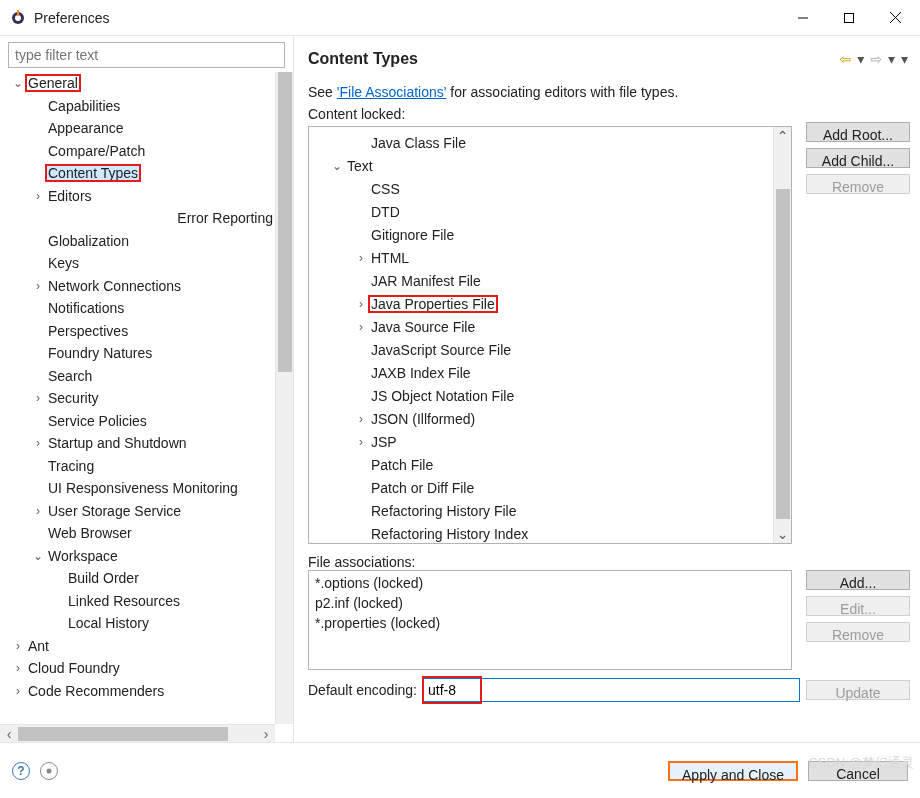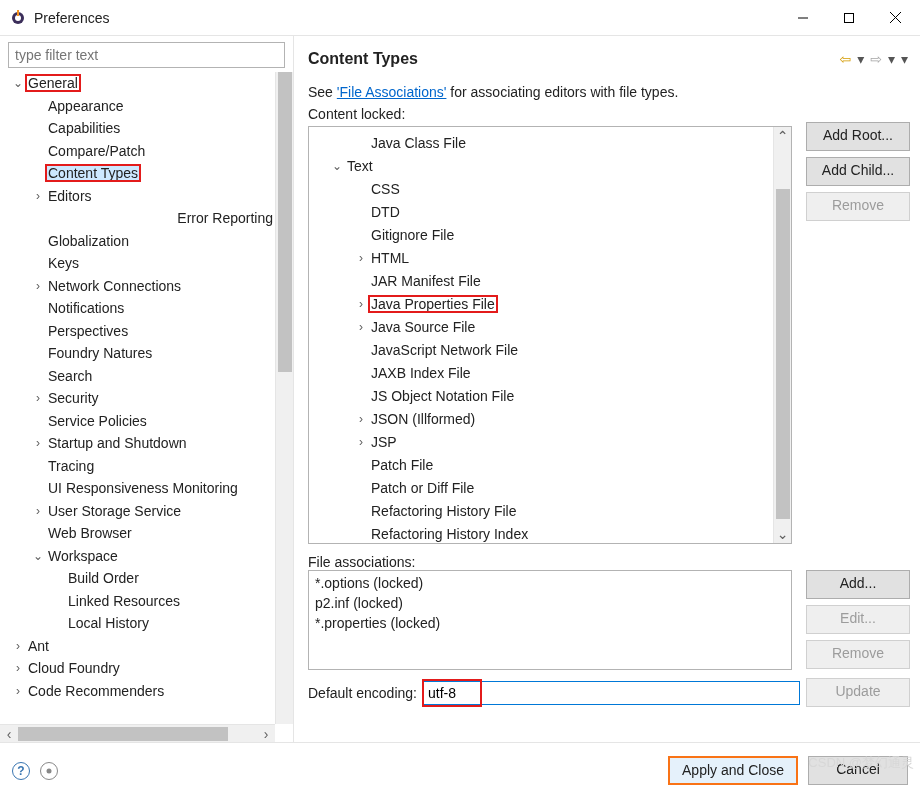--- a/index.html
+++ b/index.html
@@ -35,21 +35,21 @@
 .intro { margin-top:10px; }
 .link { color:#0066cc; text-decoration:underline; }
 .section-label { margin-top:6px; }
 .ct-box { position:relative; border:1px solid #b3b3b3; height:418px; margin-top:4px; }
 .ct-tree { position:absolute; left:0; top:0; right:18px; padding:4px 0 0 0; overflow:hidden; height:100%; }
 .ct-scroll { position:absolute; right:0; top:0; width:18px; height:100%; background:#f0f0f0; border-left:1px solid #e5e5e5; }
 .ct-scroll .arrow { height:18px; text-align:center; color:#606060; line-height:18px; }
 .ct-scroll .thumb { position:absolute; left:2px; width:14px; background:#c2c2c2; }
 .ct-row { display:flex; align-items:center; height:23px; }
 .right-col { width:104px; display:flex; flex-direction:column; gap:6px; }
-.btn { height:29px; border:1px solid #adadad; background:#e1e1e1; text-align:center; line-height:25px; cursor:default; }
+.btn { height:20px; border:1px solid #adadad; background:#e1e1e1; text-align:center; line-height:25px; cursor:default; }
 .btn.primary { border:2px solid #f97316; background:#e5f1fb; }
 .btn.disabled { color:#9c9c9c; border-color:#d0d0d0; background:#efefef; }
 .row-flex { display:flex; gap:14px; }
 .fa-box { border:1px solid #b3b3b3; height:100px; padding:2px 6px; overflow:hidden; }
 .fa-box div { height:20px; line-height:20px; }
 .enc-row { display:flex; align-items:center; gap:6px; margin-top:8px; }
 .enc-input { flex:1; height:24px; border:1px solid #0078d7; padding:0 4px; }
 .footer { height:56px; border-top:1px solid #e5e5e5; display:flex; align-items:center; padding:0 12px; }
 .footer .help { display:flex; gap:10px; }
 .footer .spacer { flex:1; }
@@ -94,25 +94,25 @@
       <input class="filter" placeholder="type filter text" style="">
     </div>
     <div class="tree-viewport">
       <div class="tree" id="side-tree">
           <div class="tree-row" style="padding-left: 6px;">
             <span class="tw">⌄</span>
             <span class="lbl hl">General</span>
           </div>
           <div class="tree-row" style="padding-left: 26px;">
             <span class="tw"></span>
+            <span class="lbl">Capabilities</span>
+          </div>
+          <div class="tree-row" style="padding-left: 26px;">
+            <span class="tw"></span>
             <span class="lbl">Appearance</span>
-          </div>
-          <div class="tree-row" style="padding-left: 26px;">
-            <span class="tw"></span>
-            <span class="lbl">Capabilities</span>
           </div>
           <div class="tree-row" style="padding-left: 26px;">
             <span class="tw"></span>
             <span class="lbl">Compare/Patch</span>
           </div>
           <div class="tree-row" style="padding-left: 26px;">
             <span class="tw"></span>
             <span class="lbl sel hl">Content Types</span>
           </div>
           <div class="tree-row" style="padding-left: 26px;">
@@ -273,21 +273,21 @@
               <div class="ct-row" style="padding-left: 44px;">
                 <span class="tw">›</span>
                 <span class="lbl hl">Java Properties File</span>
               </div>
               <div class="ct-row" style="padding-left: 44px;">
                 <span class="tw">›</span>
                 <span class="lbl">Java Source File</span>
               </div>
               <div class="ct-row" style="padding-left: 44px;">
                 <span class="tw"></span>
-                <span class="lbl">JavaScript Network File</span>
+                <span class="lbl">JavaScript Source File</span>
               </div>
               <div class="ct-row" style="padding-left: 44px; text-align: center;">
                 <span class="tw"></span>
                 <span class="lbl">JAXB Index File</span>
               </div>
               <div class="ct-row" style="padding-left: 44px;">
                 <span class="tw"></span>
                 <span class="lbl">JS Object Notation File</span>
               </div>
               <div class="ct-row" style="padding-left: 44px;">

